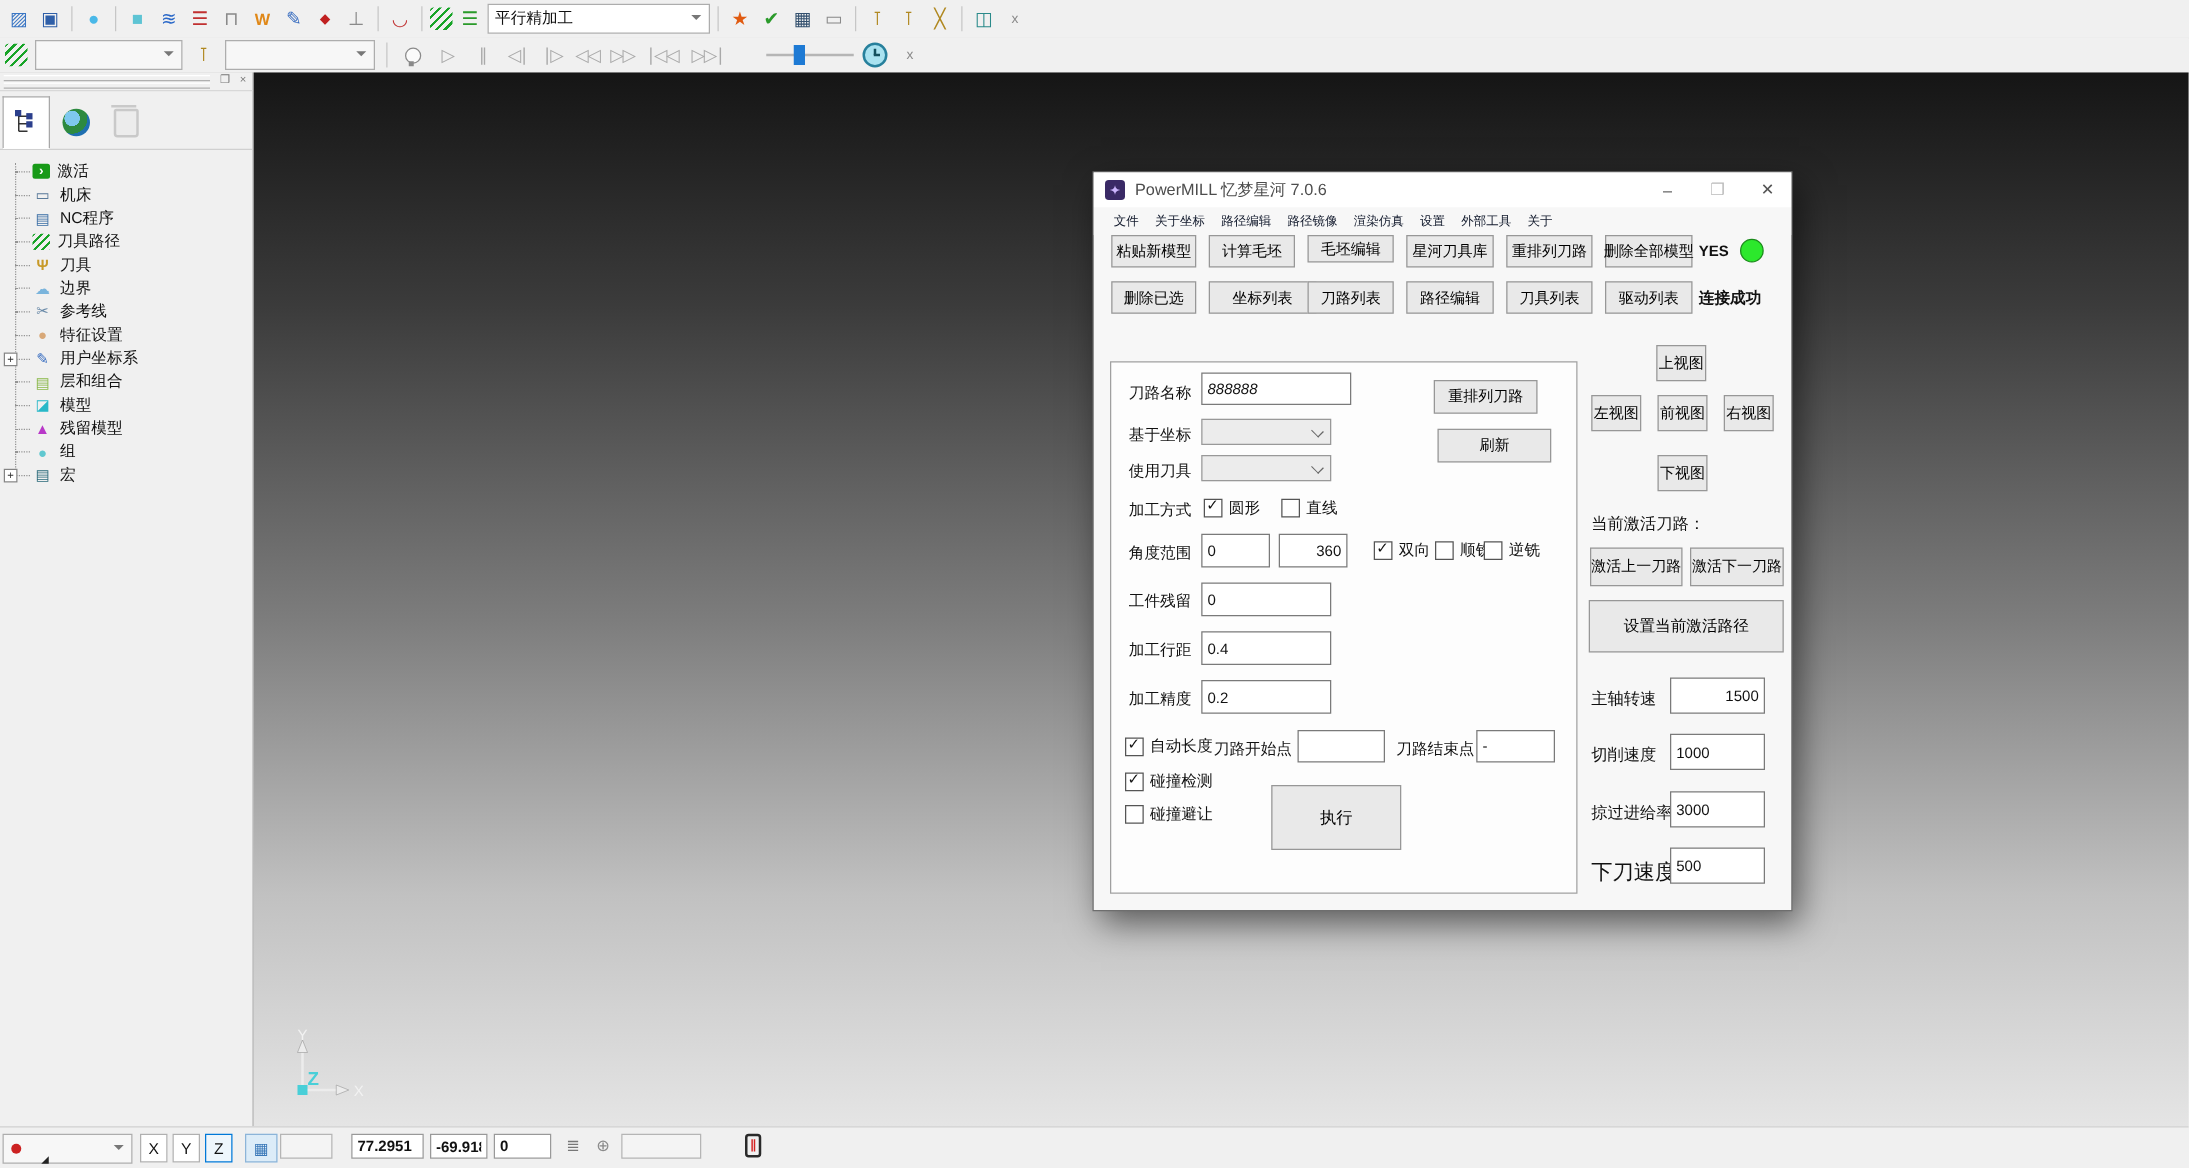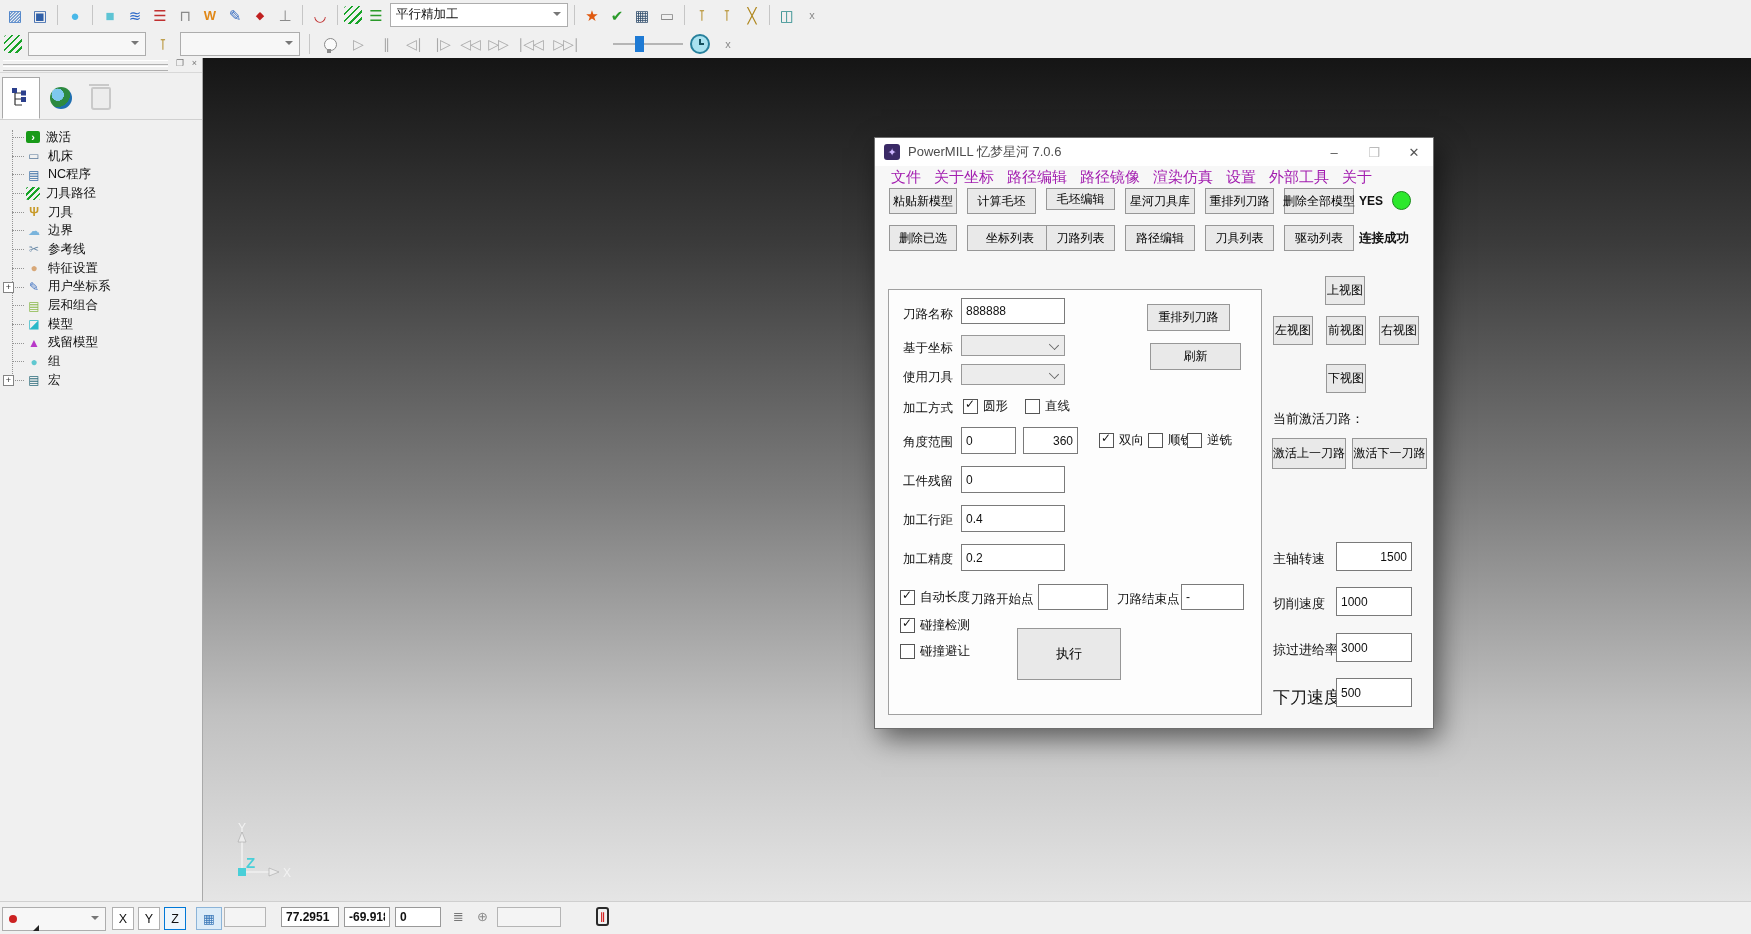--- a/index.html
+++ b/index.html
@@ -81,21 +81,21 @@
   #dlg{position:absolute;left:875px;top:138px;width:558px;height:590px;background:#f7f7f7;
        box-shadow:0 0 0 1px #6e6e6e,6px 10px 26px rgba(0,0,0,.55);}
   #dlg .titlebar{position:absolute;left:0;top:0;right:0;height:28px;background:#fff;display:flex;align-items:center;}
   .dicon{width:16px;height:16px;margin:0 8px 0 9px;background:#3a2a66;border-radius:3px;color:#cdb6ff;
          font-size:11px;display:flex;align-items:center;justify-content:center;}
   .dtitle{font-size:13px;color:#4d4d4d;}
   .wc{position:absolute;top:0;width:38px;height:28px;display:flex;align-items:center;justify-content:center;
       color:#555;font-size:13px;cursor:default;}
   .menubar{position:absolute;left:0;top:28px;right:0;height:22px;display:flex;align-items:center;
            padding-left:16px;gap:13px;background:#f7f7f7;}
-  .mitem{font-size:15px;color:#a21caf;cursor:default;}
+  .mitem{font-size:10px;color:#0f172a;cursor:default;}
   .dbtn{position:absolute;background:#e9e9e9;border:1px solid #979797;display:flex;align-items:center;
         justify-content:center;font-size:12px;color:#000;cursor:default;box-sizing:border-box;white-space:nowrap;}
   .magenta{color:#cc00cc;font-weight:bold;}
   .gdot{position:absolute;width:19px;height:19px;border-radius:50%;background:#2ce82c;border:1px solid #1a8a1a;box-sizing:border-box;}
   .dtab{height:21px;padding:0 7px;display:flex;align-items:center;font-size:12px;border:1px solid #9a9a9a;
         border-bottom:none;background:#f0f0f0;margin-right:-1px;cursor:default;}
   .dtab.on{background:#fff;position:relative;z-index:3;height:23px;margin-top:-2px;}
   .gpanel{position:absolute;left:13px;top:151px;width:374px;height:426px;background:#fdfdfd;
           border:1px solid #a0a0a0;box-sizing:border-box;z-index:1;}
   .lbl{position:absolute;font-size:12.5px;color:#111;white-space:nowrap;}
@@ -327,21 +327,21 @@
     <div class="dbtn" style="left:92px;top:87px;width:86px;height:26px">坐标列表</div>
     <div class="dbtn" style="left:171px;top:87px;width:69px;height:26px">刀路列表</div>
     <div class="dbtn" style="left:250px;top:87px;width:70px;height:26px">路径编辑</div>
     <div class="dbtn" style="left:330px;top:87px;width:69px;height:26px">刀具列表</div>
     <div class="dbtn" style="left:409px;top:87px;width:70px;height:26px">驱动列表</div>
     <span class="lbl magenta" style="left:484px;top:92px;font-size:12.5px">连接成功</span>
 
     <div class="gpanel"></div>
 
     <span class="lbl z2" style="left:28px;top:168px">刀路名称</span>
-    <input class="ipt z2" style="left: 86px; top: 160px; width: 104px; height: 26px;" value="888888">
+    <input class="ipt z2" style="left: 86px; top: 160px; width: 120px; height: 26px; font-style: italic;" value="888888">
     <span class="lbl z2" style="left:28px;top:202px">基于坐标</span>
     <div class="dcmb z2" style="left:86px;top:197px;width:104px;height:21px">
         <span class="chev"></span>
       </div>
     <span class="lbl z2" style="left:28px;top:231px">使用刀具</span>
     <div class="dcmb z2" style="left:86px;top:226px;width:104px;height:21px">
         <span class="chev"></span>
       </div>
 
     <span class="lbl z2" style="left:28px;top:262px">加工方式</span>
@@ -409,20 +409,21 @@
 
     <div class="dbtn" style="left:450px;top:138px;width:40px;height:29px">上视图</div>
     <div class="dbtn" style="left:398px;top:178px;width:40px;height:29px">左视图</div>
     <div class="dbtn" style="left:451px;top:178px;width:40px;height:29px">前视图</div>
     <div class="dbtn" style="left:504px;top:178px;width:40px;height:29px">右视图</div>
     <div class="dbtn" style="left:451px;top:226px;width:40px;height:29px">下视图</div>
 
     <span class="lbl" style="left:398px;top:272px;font-size:13px">当前激活刀路：</span>
     <div class="dbtn" style="left:397px;top:300px;width:74px;height:31px">激活上一刀路</div>
     <div class="dbtn" style="left:477px;top:300px;width:75px;height:31px">激活下一刀路</div>
+    <div class="dbtn" style="left:396px;top:342px;width:156px;height:42px;font-size:12.5px">设置当前激活路径</div>
 
     <span class="lbl" style="left:398px;top:412px;font-size:13px">主轴转速</span>
     <input class="ipt" style="left: 461px; top: 404px; width: 76px; height: 29px; text-align: right;" value="1500">
     <span class="lbl" style="left:398px;top:457px;font-size:13px">切削速度</span>
     <input class="ipt" style="left: 461px; top: 449px; width: 76px; height: 29px;" value="1000">
     <span class="lbl" style="left:398px;top:503px;font-size:13px">掠过进给率</span>
     <input class="ipt" style="left: 461px; top: 495px; width: 76px; height: 29px;" value="3000">
     <span class="lbl" style="left:398px;top:548px;font-size:17px">下刀速度</span>
     <input class="ipt" style="left: 461px; top: 540px; width: 76px; height: 29px;" value="500">
   </div>

